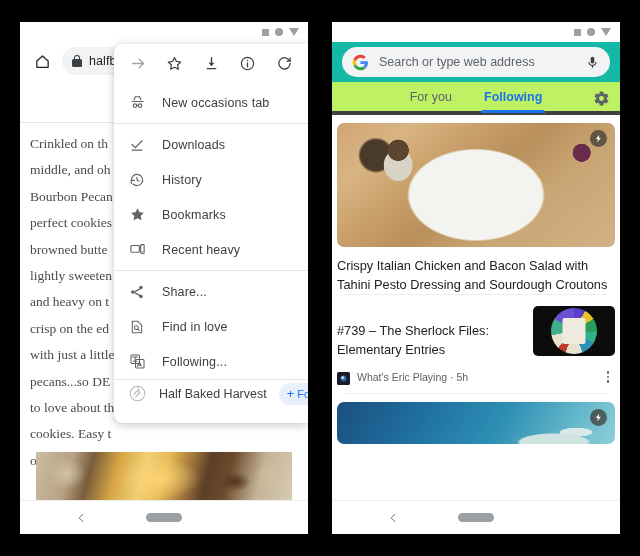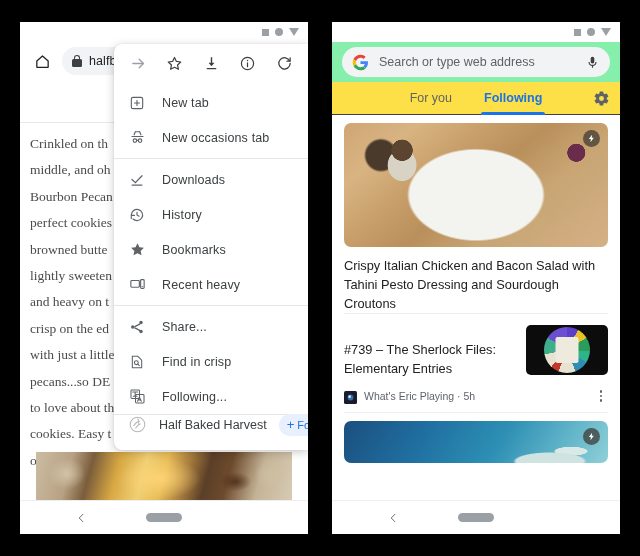--- a/index.html
+++ b/index.html
@@ -206,21 +206,21 @@
     font-size: 12.5px;
     color: #3c4043;
     letter-spacing: .15px;
   }
   .menu-sep {
     height: 1px;
     background: #e4e6e8;
     margin: 3px 0 3px 0;
   }
   .menu-follow-row {
-    height: 36px;
+    height: 44px;
     display: flex;
     align-items: center;
     padding: 0 0 16px 14px;
     gap: 12px;
     border-top: 1px solid #e4e6e8;
   }
   .follow-favicon {
     width: 19px; height: 19px;
     flex: none;
     opacity: .45;
@@ -244,21 +244,21 @@
     flex: none;
   }
   .follow-btn .plus { font-size: 13px; line-height: 1; }
 
   
   .r-omnibar {
     height: 40px;
     display: flex;
     align-items: center;
     padding: 0 10px;
-    background: #86efac;
+    background: #14b8a6;
   }
   .r-searchbox {
     flex: 1;
     height: 30px;
     background: #f1f3f4;
     border-radius: 15px;
     display: flex;
     align-items: center;
     padding: 0 10px;
     gap: 10px;
@@ -271,22 +271,22 @@
   }
   .g-logo { width: 17px; height: 17px; flex: none; }
   .mic-ico { width: 15px; height: 17px; flex: none; }
 
   .r-tabs {
     height: 33px;
     display: flex;
     align-items: center;
     justify-content: center;
     position: relative;
-    border-bottom: 1px solid #404040;
-    background: #fde047;
+    border-bottom: 4px solid #404040;
+    background: #bef264;
   }
   .r-tab {
     font-size: 12.5px;
     color: #5f6368;
     padding: 0 16px;
     position: relative;
     height: 33px;
     display: flex; align-items: center;
   }
   .r-tab.active { color: #1a73e8; font-weight: bold; }
@@ -304,21 +304,21 @@
     width: 17px; height: 17px;
   }
 
   .r-feed {
     position: absolute;
     top: 93px; left: 0; right: 0; bottom: 34px;
     background: #ffffff;
     overflow: hidden;
   }
   .card {
-    padding: 0 12px;
+    padding: 0 5px;
   }
   .card-hero {
     position: relative;
     border-radius: 7px;
     overflow: hidden;
     margin-top: 8px;
   }
   .hero-salad {
     height: 124px;
     background:
@@ -542,29 +542,20 @@
         <div class="menu-icon-btn">
           <svg width="17" height="17" viewBox="0 0 24 24" fill="none" stroke="#3c4043" stroke-width="1.8" stroke-linecap="round">
             <path d="M19.3 8.5A8 8 0 1 0 20 12"></path>
             <path d="M20 4.2v4.6h-4.6"></path>
           </svg>
         </div>
       </div>
 
       <div class="menu-list">
 
-        <div class="menu-item">
-          <span class="mi-ico">
-            <svg width="16" height="16" viewBox="0 0 24 24" fill="none" stroke="#5f6368" stroke-width="1.7" stroke-linecap="round">
-              <rect x="3.5" y="3.5" width="17" height="17" rx="2.6"></rect>
-              <path d="M12 8.3v7.4M8.3 12h7.4"></path>
-            </svg>
-          </span>
-          <span class="mi-label">New tab</span>
-        </div>
 
         <div class="menu-item">
           <span class="mi-ico">
             <svg width="17" height="17" viewBox="0 0 24 24" fill="none" stroke="#5f6368" stroke-width="1.6" stroke-linecap="round">
               <path d="M7.2 8.2 8.6 4.6a1.3 1.3 0 0 1 1.3-.8h4.2a1.3 1.3 0 0 1 1.3.8l1.4 3.6"></path>
               <path d="M4.2 10.6h15.6"></path>
               <circle cx="8.4" cy="16.4" r="2.5"></circle>
               <circle cx="15.6" cy="16.4" r="2.5"></circle>
               <path d="M10.9 16.1h2.2"></path>
             </svg>
@@ -630,21 +621,21 @@
         </div>
 
         <div class="menu-item">
           <span class="mi-ico">
             <svg width="16" height="16" viewBox="0 0 24 24" fill="none" stroke="#5f6368" stroke-width="1.6" stroke-linecap="round">
               <path d="M5 3.4h8.2L19 9.2V20.6H5z"></path>
               <circle cx="11" cy="13" r="2.9"></circle>
               <path d="M13.2 15.2 15.4 17.4"></path>
             </svg>
           </span>
-          <span class="mi-label">Find in crisp</span>
+          <span class="mi-label">Find in love</span>
         </div>
 
         <div class="menu-item">
           <span class="mi-ico">
             <svg width="17" height="17" viewBox="0 0 24 24" fill="none" stroke="#5f6368" stroke-width="1.5">
               <rect x="2.8" y="2.8" width="12" height="12" rx="1.3"></rect>
               <rect x="9.2" y="9.2" width="12" height="12" rx="1.3"></rect>
               <path d="M5.2 5.6h7M8.7 5.6v6.2M6 11.6h5.4" stroke-linecap="round"></path>
               <path d="M12.1 18.8l2.6-6 2.6 6M13 16.8h3.4" stroke-linecap="round"></path>
             </svg>

